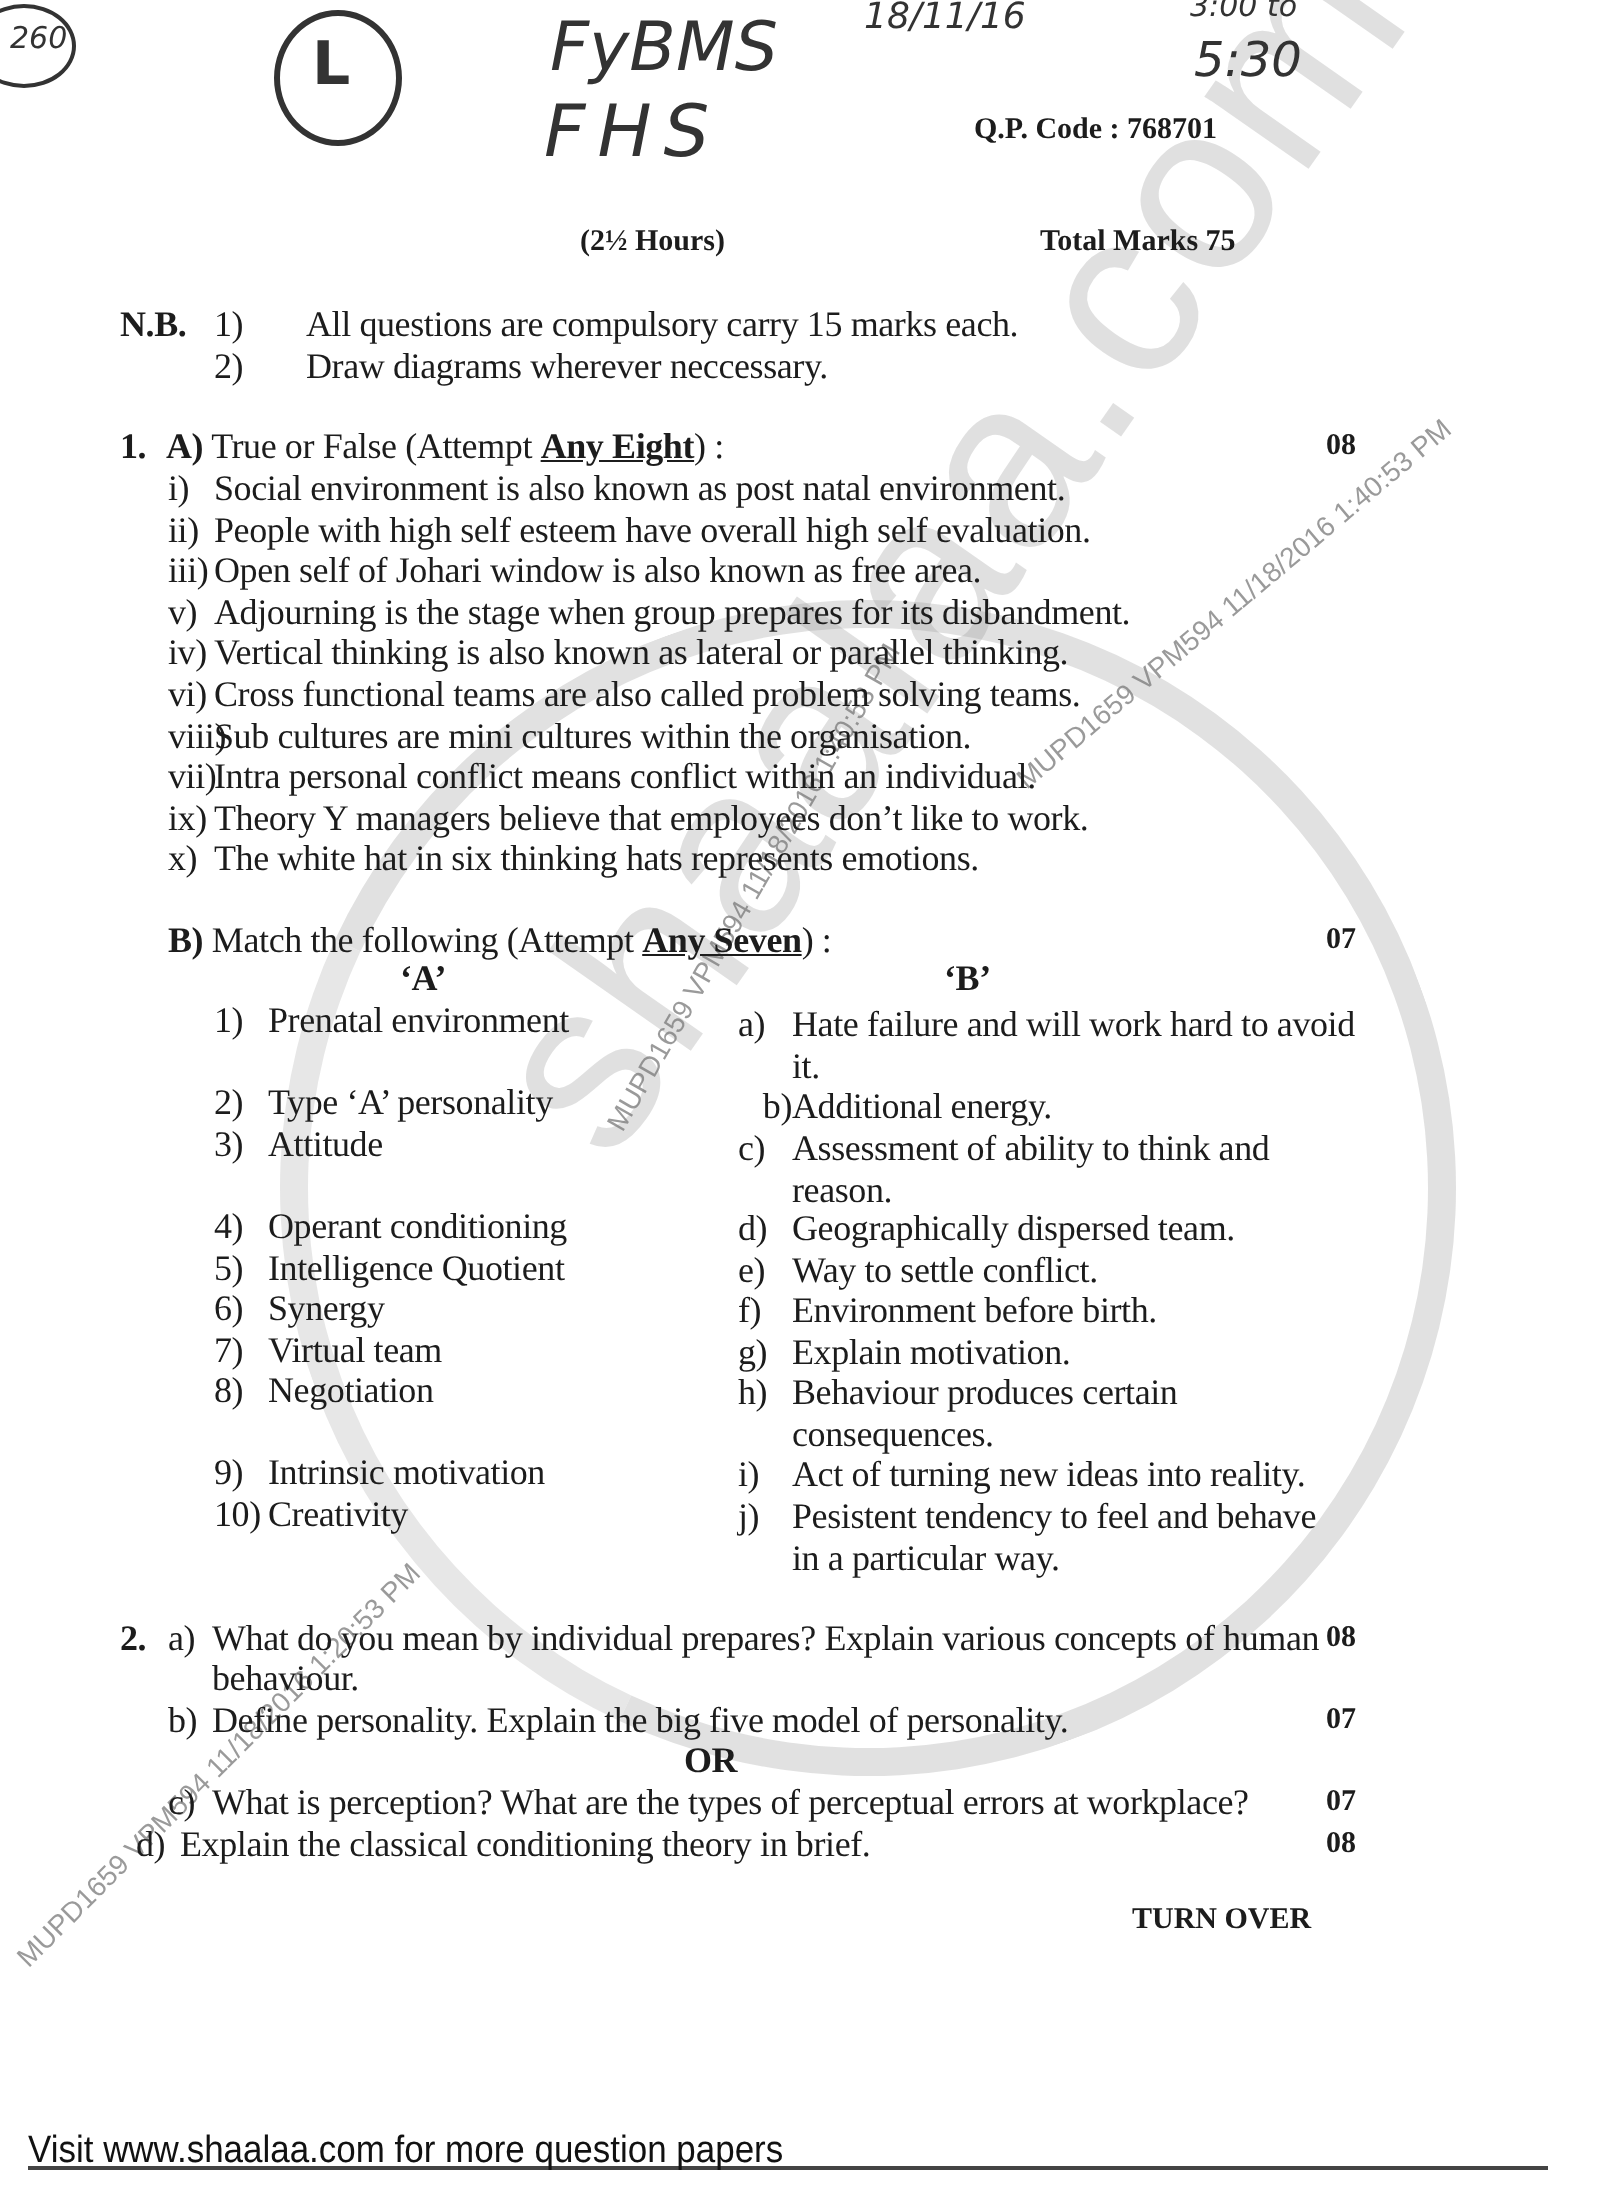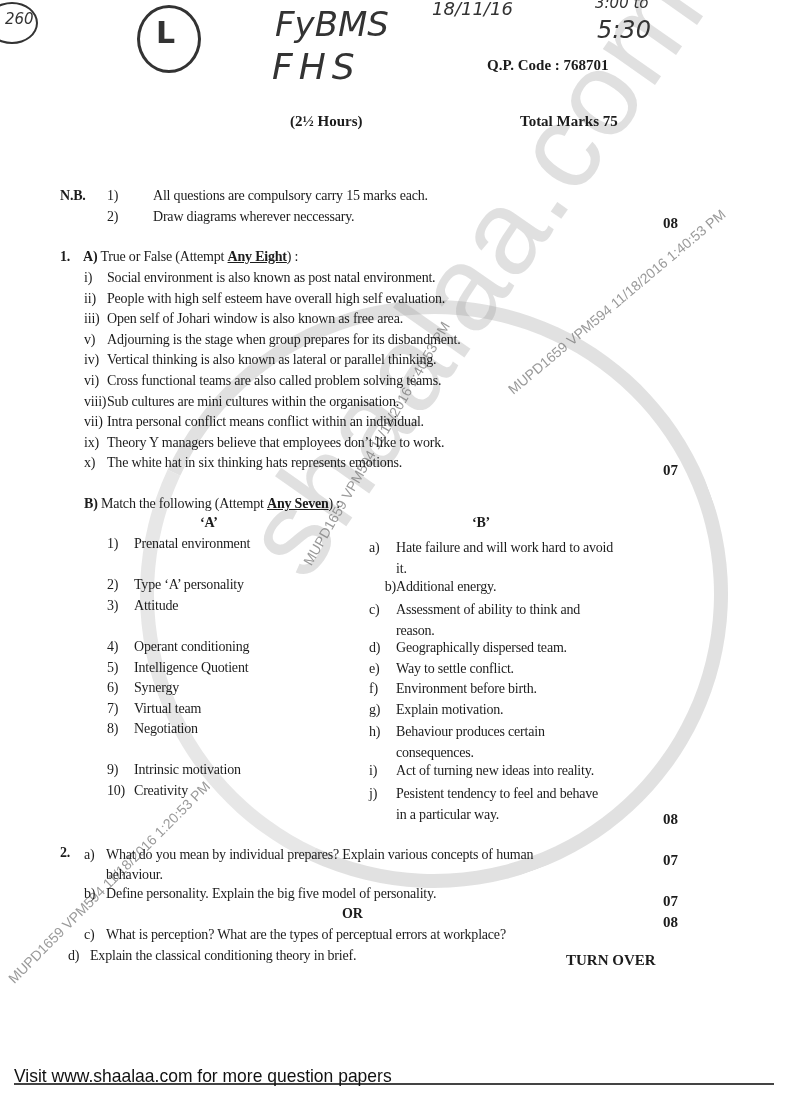--- a/index.html
+++ b/index.html
@@ -1,21 +1,21 @@
 <!DOCTYPE html>
 <html><head>
 <meta charset="utf-8">
 <style>
   html, body { margin:0; padding:0; background:#ffffff; }
   body { width:800px; height:1103px; position:relative; overflow:hidden;
          font-family:"Liberation Serif","DejaVu Serif",serif; color:#1c1c1c; }
   .abs { position:absolute; white-space:nowrap; }
   .hand { font-family:"DejaVu Sans",sans-serif; font-weight:normal; color:#333; font-style:italic; }
   .b { font-weight:bold; }
-  .t { font-size:14px; letter-spacing:-0.2px;margin-top:36px; }
+  .t { font-size:18px; letter-spacing:-0.2px; }
   .u { text-decoration:underline; font-weight:bold; }
   .marks { font-weight:bold; font-size:15px; }
 
   
   .wm-circle { position:absolute; left:140px; top:300px; width:560px; height:560px; border-radius:50%;
                border:14px solid rgba(170,170,170,0.35); border-left-color:rgba(170,170,170,0.28);
                transform:rotate(-20deg); pointer-events:none; }
   .wm-text { position:absolute; left:215px; top:520px; font-family:"Liberation Sans",sans-serif;
              font-size:120px; color:rgba(160,160,160,0.32); transform:rotate(-55deg);
              transform-origin:left top; pointer-events:none; white-space:nowrap; letter-spacing:2px; }

